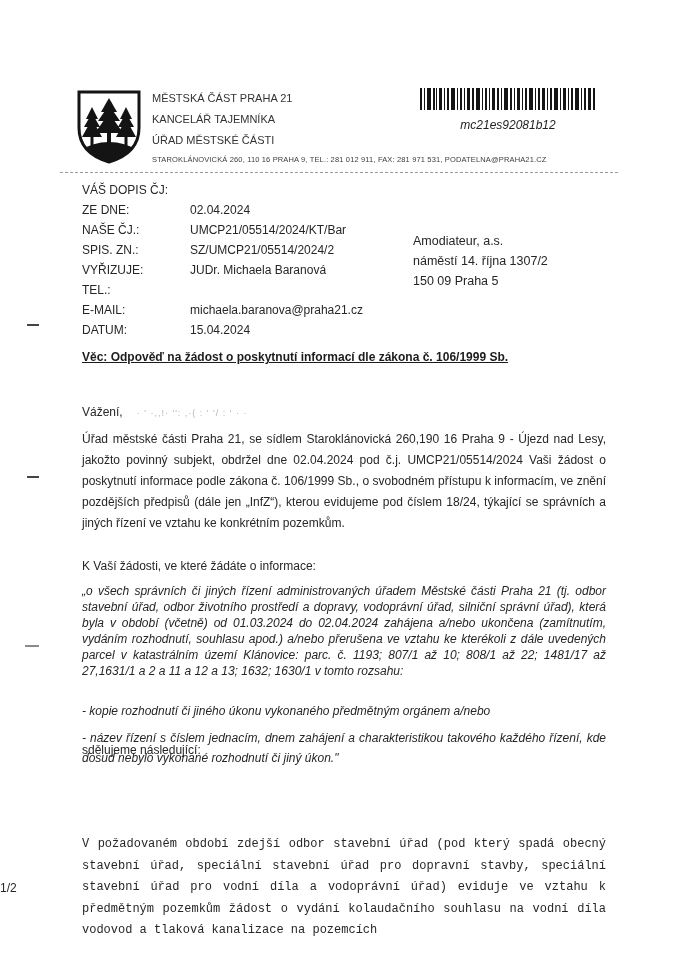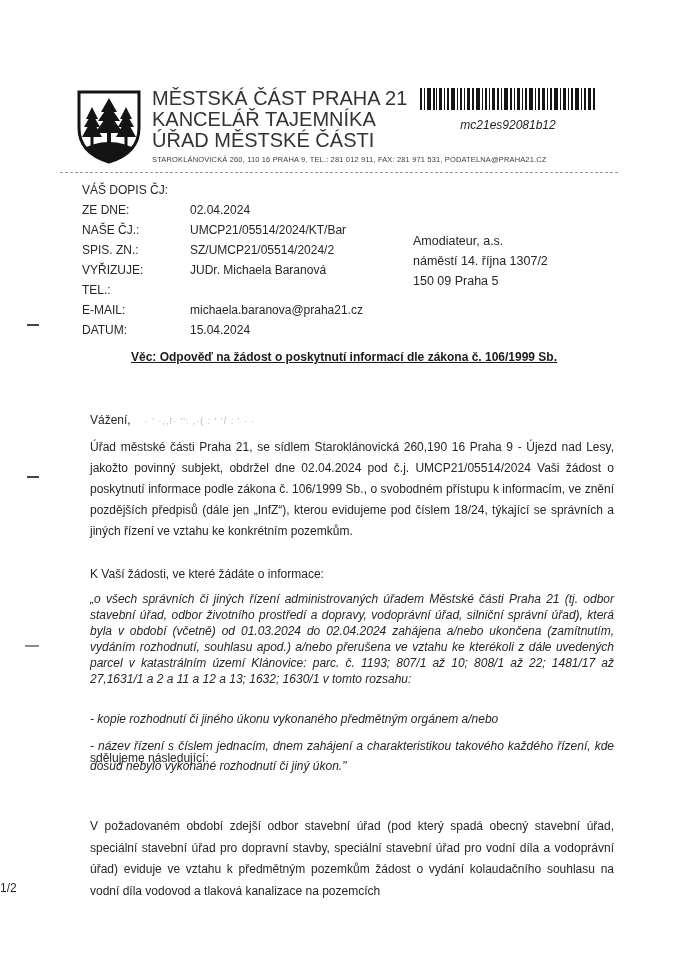--- a/index.html
+++ b/index.html
@@ -8,21 +8,21 @@
     width:678px;height:960px;
     background:#ffffff;
     margin:0 auto;
     font-family:"Liberation Sans", sans-serif;
     color:#262626;
     overflow:hidden;
   }
   
   .logo{position:absolute;left:76px;top:90px;width:66px;height:76px;}
   .org-block{position:absolute;left:152px;top:88px;width:300px;}
-  .org-line{font-size:20px;line-height:21px;color:#333;white-space:nowrap;}
+  .org-line{font-size:11px;line-height:21px;color:#333;white-space:nowrap;}
   .addr-line{font-size:7.5px;letter-spacing:.15px;color:#3c3c3c;margin-top:4px;white-space:nowrap;}
   .barcode-wrap{position:absolute;left:420px;top:88px;width:176px;text-align:center;}
   .barcode{display:block;width:176px;height:22px;}
   .barcode-label{font-size:12px;color:#222;margin-top:10px;line-height:11px;font-style:italic;}
   .rule{
     position:absolute;left:60px;top:172px;width:560px;height:1px;
     background:repeating-linear-gradient(90deg,#9a9a9a 0 3px,transparent 3px 5px);
   }
   
   .ref{position:absolute;left:82px;top:180px;width:320px;font-size:12px;}
@@ -33,35 +33,35 @@
   .recipient{position:absolute;left:413px;top:231px;font-size:12.5px;line-height:20px;}
   
   .fold{position:absolute;height:2px;background:#444;}
   .fold.f1{left:27px;top:324px;width:12px;}
   .fold.f2{left:27px;top:476px;width:12px;}
   .fold.f3{left:25px;top:645px;width:14px;background:#8a8a8a;}
   
   .subject{
     position:absolute;left:82px;top:350px;width:524px;
     font-size:12px;font-weight:bold;text-decoration:underline;
-    color:#1c1c1c;white-space:nowrap;text-align:center;
-  }
-  .body-text{position:absolute;left:82px;width:524px;font-size:12px;line-height:21px;margin:8px;}
+    color:#1c1c1c;white-space:nowrap;
+  }
+  .body-text{position:absolute;left:82px;width:524px;font-size:12px;line-height:21px;margin:0;}
   .salutation{top:402px;}
   .redacted{
     font-size:9px;color:rgba(40,40,40,.35);letter-spacing:1px;
     filter:blur(.5px);padding-left:14px;
   }
   .p1{top:429px;text-align:justify;}
   .p2{top:556px;}
   .quote{top:583px;font-style:italic;line-height:16px;text-align:justify;}
   .bullet1{top:701px;font-style:italic;}
   .bullet2{top:728px;font-style:italic;text-align:justify;line-height:20px;}
   .p3{top:740px;}
-  .p4{top:808px;text-align:justify;line-height:21.5px;}
+  .p4{top:834px;text-align:justify;line-height:21.5px;font-family:Liberation Mono, monospace;}
   .page-num{position:absolute;left:0;top:881px;width:678px;text-align:left;font-size:12px;}
 </style>
 </head>
 <body>
 
 <div class="page">
 
   <div class="logo">
     <svg viewBox="0 0 66 76" width="66" height="76" aria-hidden="true">
       <defs>

